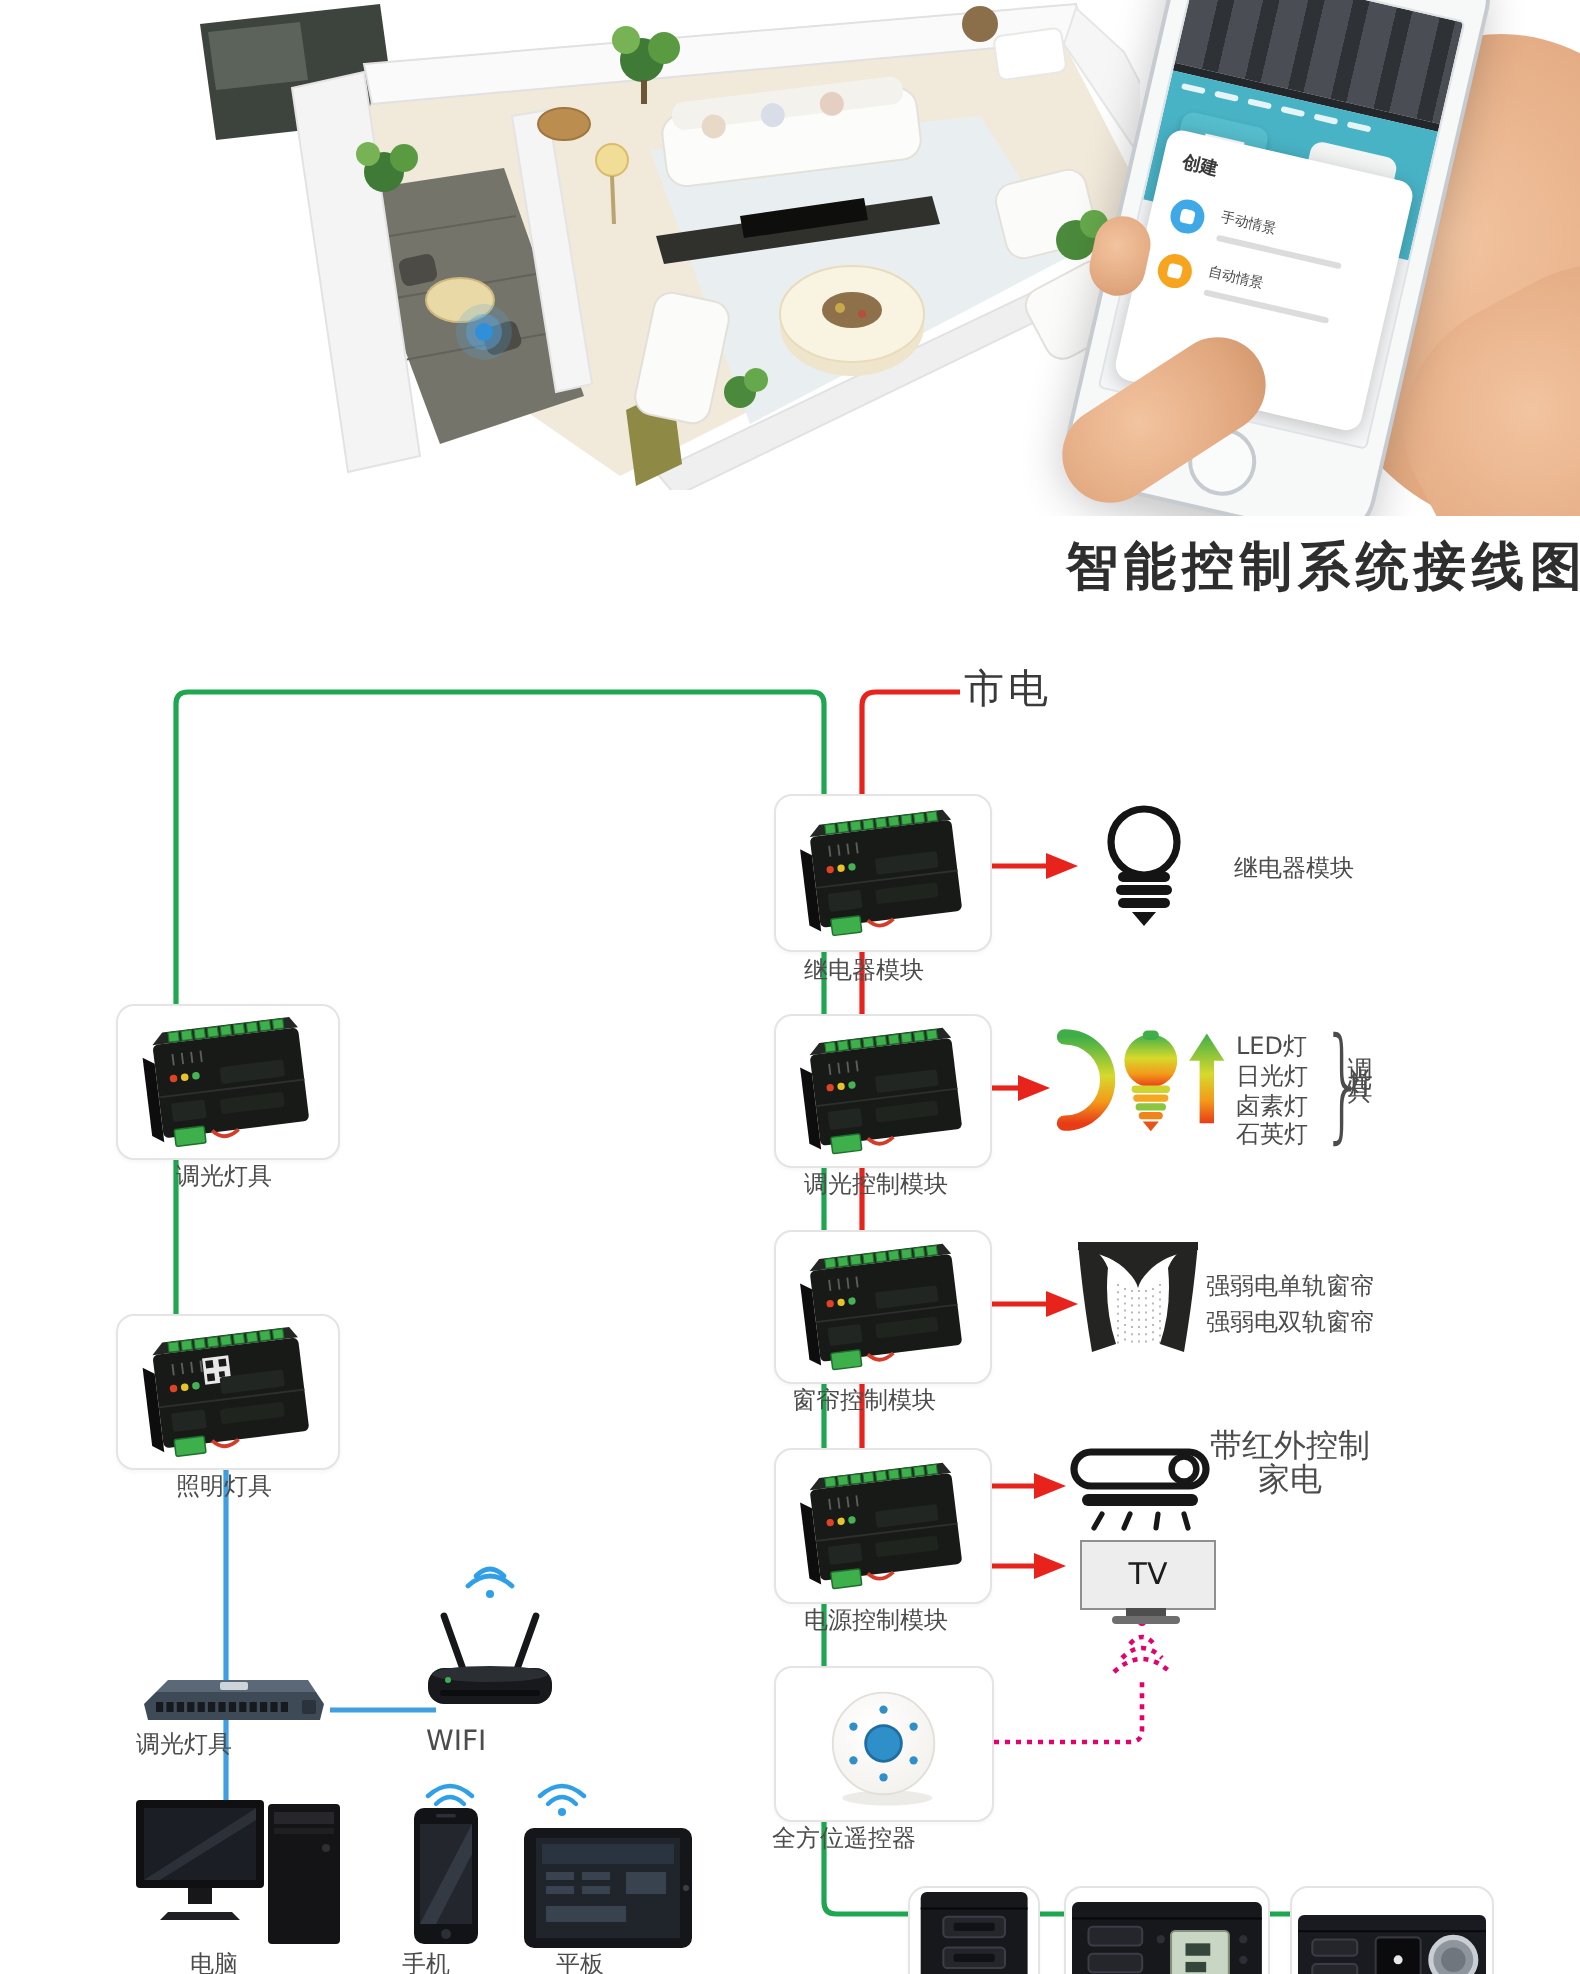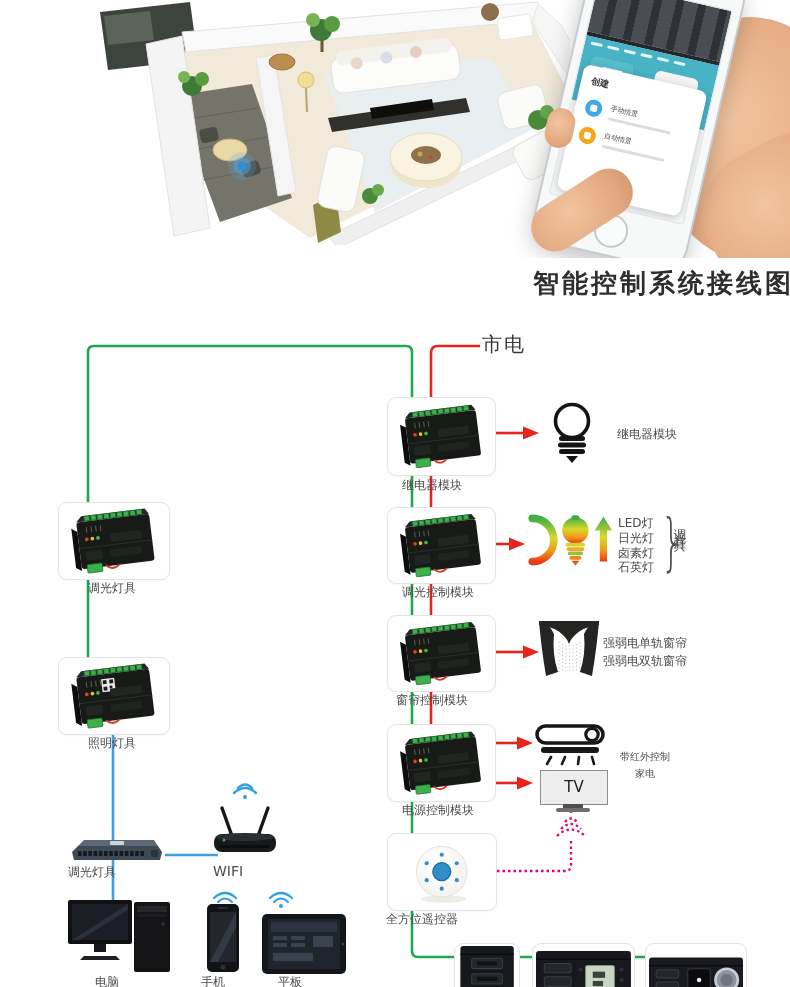--- a/index.html
+++ b/index.html
@@ -59,21 +59,21 @@
   .ctr{text-align:left}
   #mains{position:absolute;left:482px;top:331px;font-size:20px;color:#3a3a3a;letter-spacing:2px;z-index:3}
   .freeart{position:absolute;z-index:2}
   .freeart svg{width:100%;height:100%;display:block}
   #dim-types{position:absolute;left:618px;top:516px;font-size:12px;line-height:14.8px;color:#4c4c4c;z-index:2}
   #dim-brace{position:absolute;left:652px;top:509px;height:66px;line-height:66px;font-size:62px;font-weight:300;
      color:#4c4c4c;transform:scaleX(.55);z-index:2}
   #dim-group{position:absolute;left:671px;top:518px;writing-mode:vertical-rl;letter-spacing:4px;
      font-size:12.5px;color:#4c4c4c;z-index:2}
   #curtain-labels{position:absolute;left:603px;top:634px;font-size:12px;line-height:18px;color:#4c4c4c;z-index:2}
-  #ir-labels{position:absolute;left:602px;top:748px;width:86px;text-align:center;font-size:10px;line-height:17px;color:#4c4c4c;z-index:2}
+  #ir-labels{position:absolute;left:602px;top:714px;width:86px;text-align:center;font-size:16px;line-height:17px;color:#4c4c4c;z-index:2}
   #tv-box{position:absolute;left:540px;top:770px;width:66px;height:33px;background:#ededed;border:1px solid #8f8f8f;
      text-align:center;line-height:33px;font-size:15px;color:#1c1c1c;z-index:2}
   .tv-stand1{position:absolute;left:563px;top:804px;width:20px;height:4px;background:#4e4e4e;z-index:2}
   .tv-stand2{position:absolute;left:556px;top:808px;width:34px;height:4px;background:#6e6e6e;border-radius:2px;z-index:2}
 </style>
 </head>
 <body style="--green: #1ea750; --red: #e8231c; --blue: #3f9fe0; --magenta: #e5006e;">
 
 <div id="hero">
   <div class="abs" style="left:70px;top:0;width:500px;height:245px">

